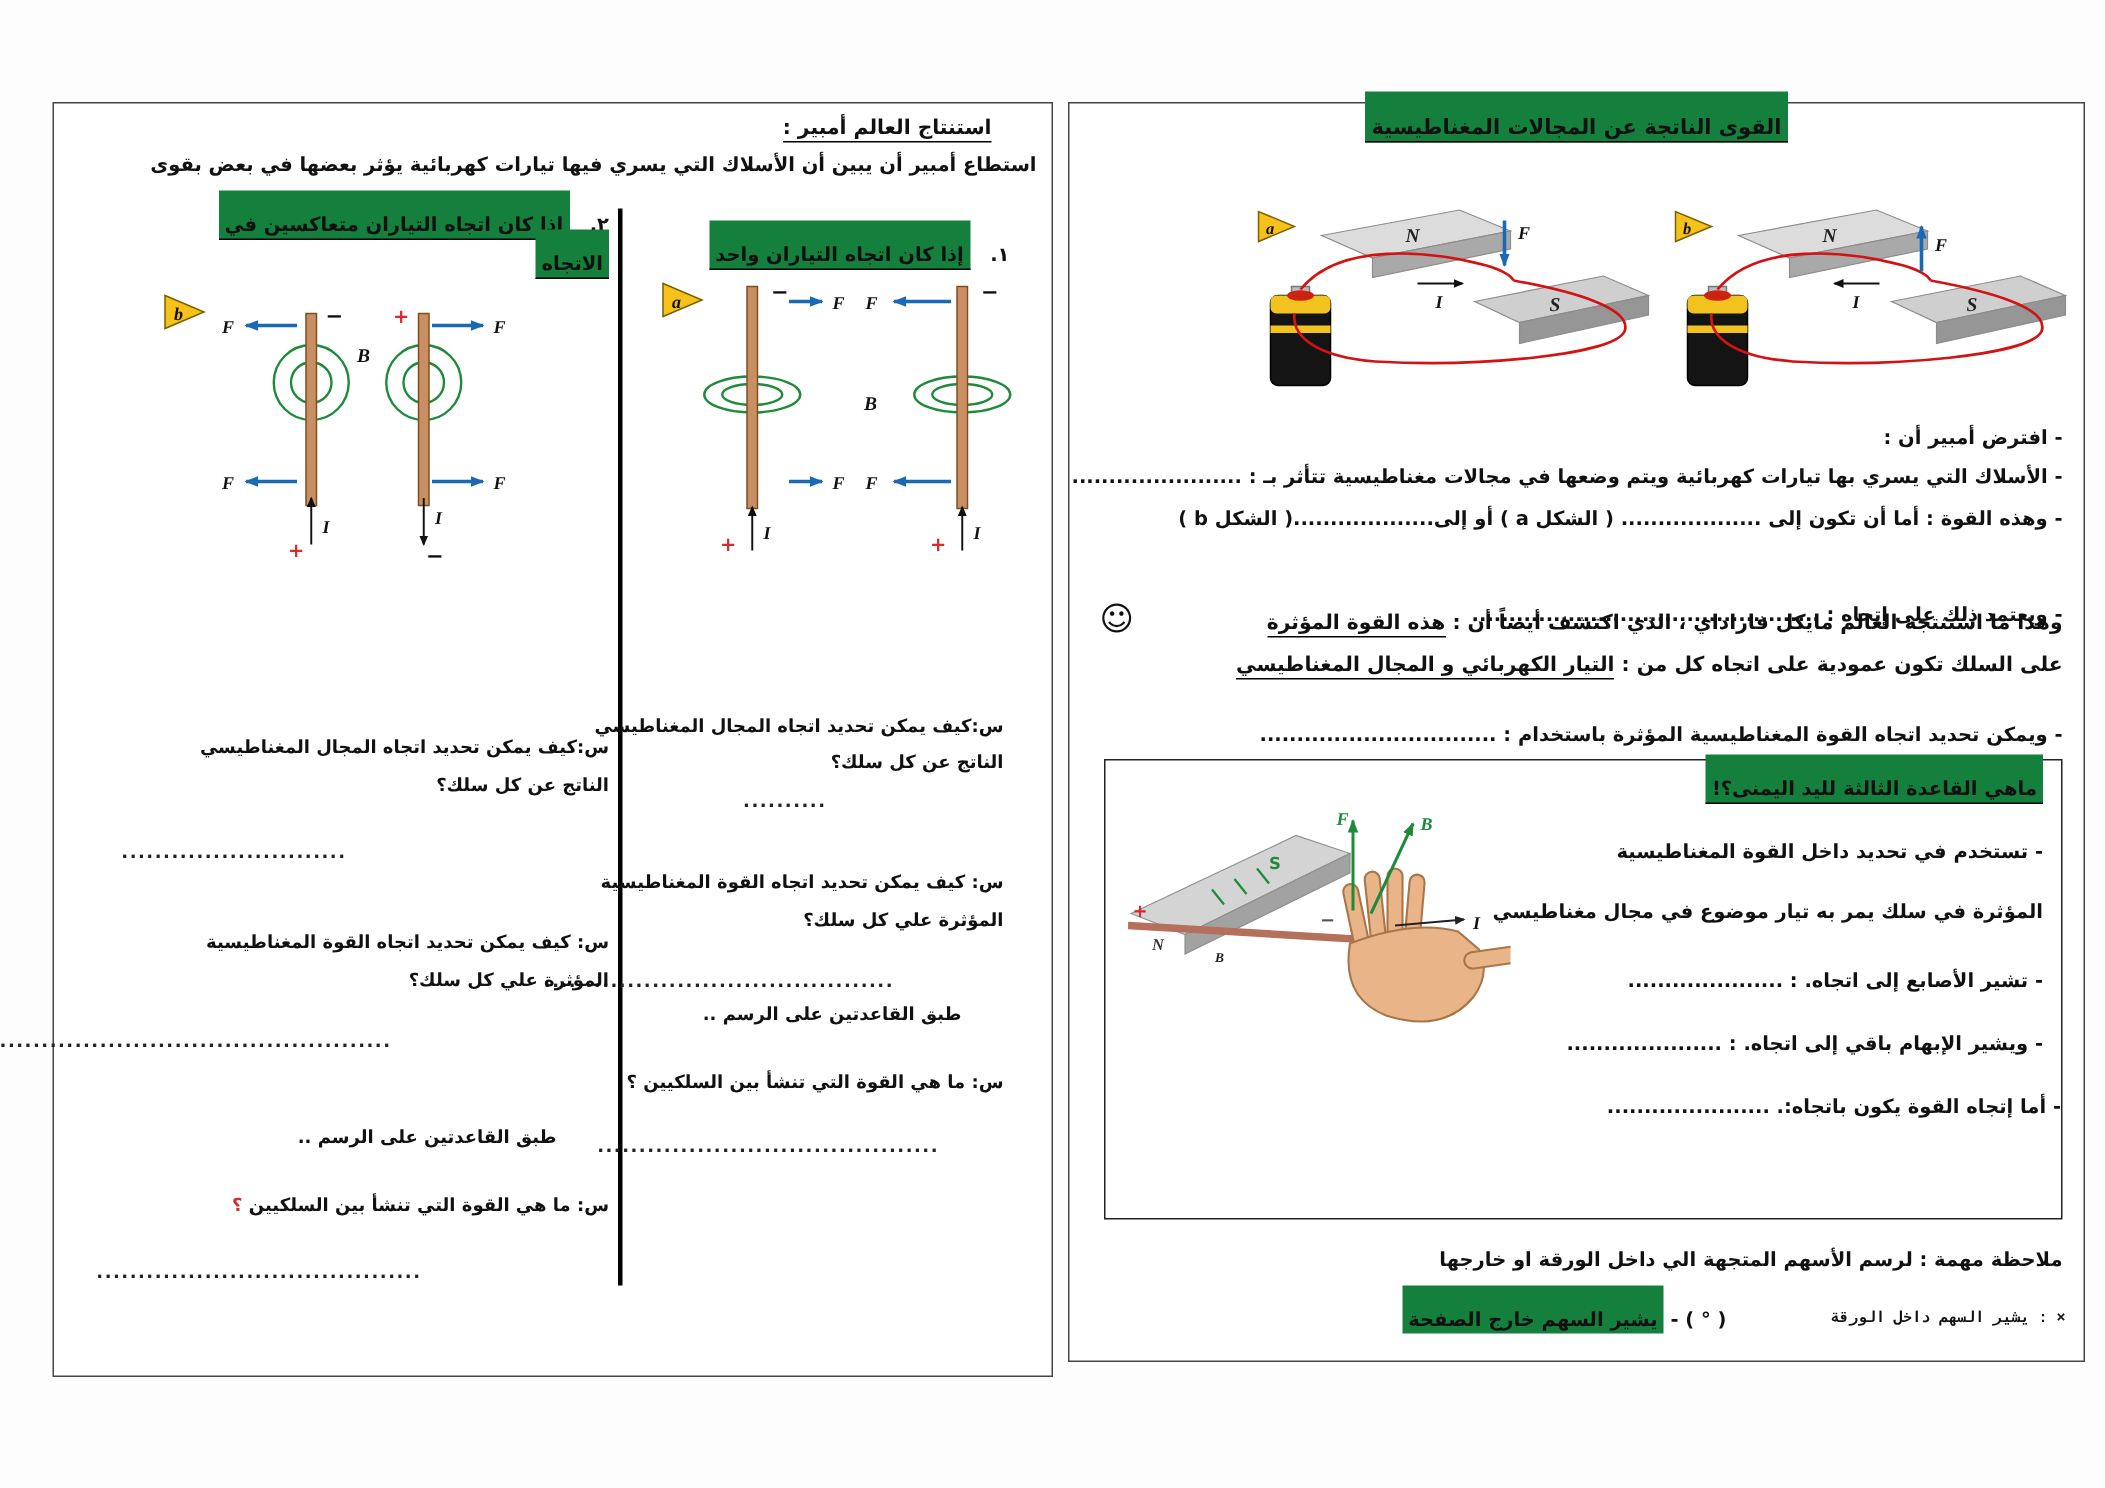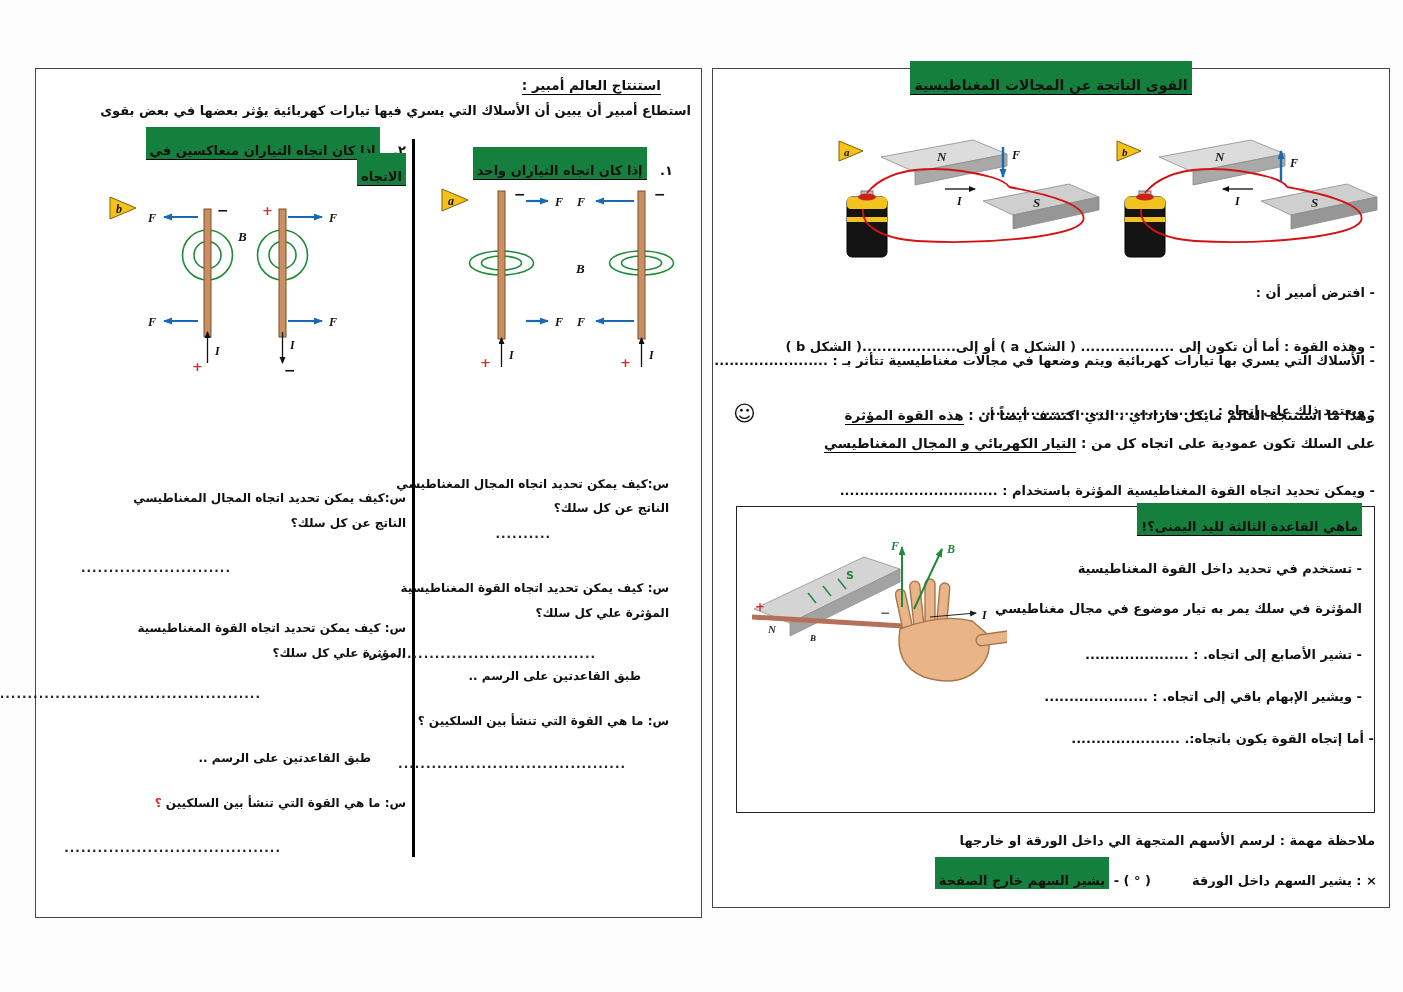--- a/index.html
+++ b/index.html
@@ -254,21 +254,21 @@
       <path d="M 34 62 C 60 30 120 36 158 46 C 168 49 174 52 176 56"></path>
       <path d="M 176 56 C 214 63 256 74 250 90 C 242 106 150 114 84 110 C 46 107 28 94 30 78"></path>
     </g>
     <line x1="170" y1="50" x2="170" y2="20" stroke="#1a69b5" stroke-width="2.4" marker-end="url(#rbB)"></line>
     <text x="179" y="36" font-size="12" class="sv-i" fill="#111">F</text>
     <line x1="142" y1="58" x2="112" y2="58" stroke="#111" stroke-width="1.3" marker-end="url(#rbK)"></line>
     <text x="124" y="74" font-size="12" class="sv-i" fill="#111">I</text>
   </svg>
 
   <div class="t ar" style="right:14px; top:216px;">- افترض أمبير أن :</div>
-  <div class="t ar" style="right:14px; top:242px;margin-top:42px;">- الأسلاك التي يسري بها تيارات كهربائية ويتم وضعها في مجالات مغناطيسية تتأثر بـ : .......................</div>
+  <div class="t ar" style="right:14px; top:242px;">- الأسلاك التي يسري بها تيارات كهربائية ويتم وضعها في مجالات مغناطيسية تتأثر بـ : .......................</div>
   <div class="t ar" style="right:14px; top:270px;">- وهذه القوة : أما أن تكون إلى ................... ( الشكل a ) أو إلى...................( الشكل b )</div>
   <div class="t ar" style="right:14px; top:298px;margin-top:36px;">- ويعتمد ذلك على إتجاه :  ...............................................</div>
 
   <div class="smiley" style="left:20px; top:332px;">☺</div>
   <div class="t ar" style="right:14px; top:338px; font-size:13.5px;">
     <span>وهذا ما استنتجه العالم مايكل فاراداي ، الذي اكتشف أيضاً أن :</span>
     <span class="u">هذه القوة المؤثرة</span>
   </div>
   <div class="t ar" style="right:14px; top:414px;">- ويمكن تحديد اتجاه القوة المغناطيسية المؤثرة باستخدام :  ................................</div>
 
@@ -324,18 +324,18 @@
       <text x="139" y="13" font-size="12" class="sv-i" fill="#1f8b3a">F</text>
       <line x1="162" y1="72" x2="190" y2="12" stroke="#1f8b3a" stroke-width="2" marker-end="url(#rhG)"></line>
       <text x="195" y="16" font-size="12" class="sv-i" fill="#1f8b3a">B</text>
       <line x1="178" y1="80" x2="224" y2="76" stroke="#222" stroke-width="1.2" marker-end="url(#rhK)"></line>
       <text x="230" y="82" font-size="12" class="sv-i" fill="#111">I</text>
     </svg>
   </div>
 
   <div class="t ar" style="right:14px; top:764px;">ملاحظة مهمة : لرسم الأسهم المتجهة الي داخل الورقة او خارجها</div>
 
-  <div class="t ar" style="right:12px; top:804px; font-size:13px;">× : يشير السهم داخل الورقة</div>
+  <div class="t ar" style="right:12px; top:804px; font-size:10px;font-family:Liberation Mono, monospace;">× : يشير السهم داخل الورقة</div>
   <div class="t ar" style="right:238px; top:804px; font-size:13px;">
     <span>( ° )  - </span>
     <span class="hl">يشير السهم خارج الصفحة</span>
   </div>
 </div>
 
 </body></html>

